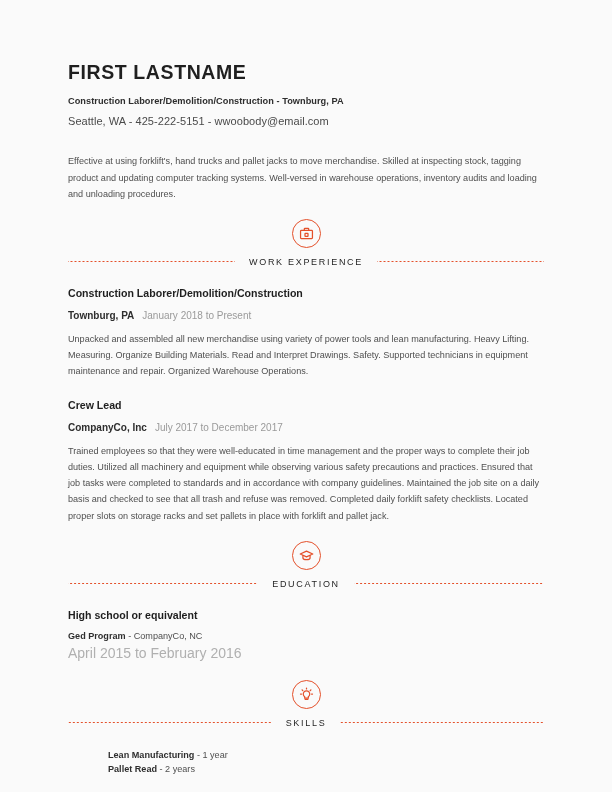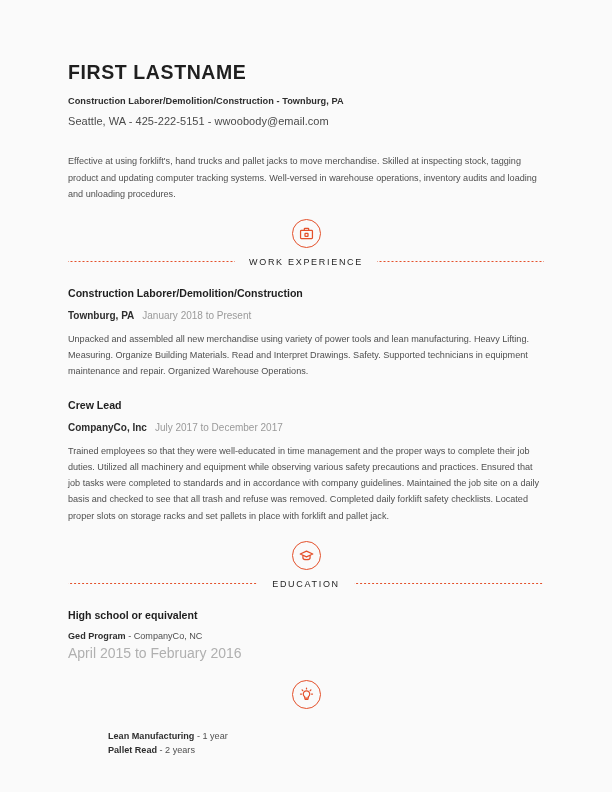--- a/index.html
+++ b/index.html
@@ -245,20 +245,25 @@
   <div class="section-break">
     <div class="icon-wrap">
       <div class="icon-circle">
         <svg width="15" height="15" viewBox="0 0 24 24" fill="none" stroke="#e4502a" stroke-width="2" stroke-linecap="round">
           <path d="M9.1 15.6a5.2 5.2 0 1 1 5.8 0v2.1H9.1v-2.1z"></path>
           <path d="M9.9 19.8h4.2"></path>
           <path d="M12 1.6v1.5M4.9 4.6l1.1 1.1M19.1 4.6l-1.1 1.1M2.4 11.2h1.5M20.1 11.2h1.5"></path>
         </svg>
       </div>
     </div>
+    <div class="divider">
+      <span class="dots"></span>
+      <span class="section-title">SKILLS</span>
+      <span class="dots"></span>
+    </div>
   </div>
 
   <div class="skills-block">
     <div class="skill-row">
       <span class="skill-name">Lean Manufacturing</span><span class="skill-dur"> - 1 year</span>
     </div>
     <div class="skill-row">
       <span class="skill-name">Pallet Read</span><span class="skill-dur"> - 2 years</span>
     </div>
   </div>

